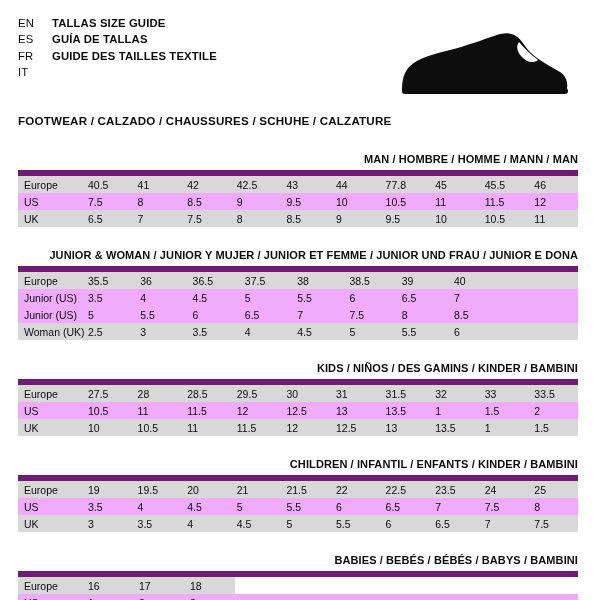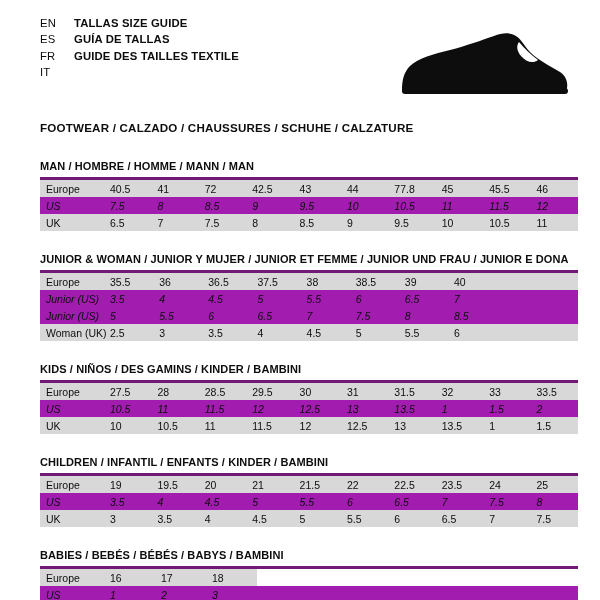--- a/index.html
+++ b/index.html
@@ -12,21 +12,21 @@
     background: #ffffff;
     font-family: "Liberation Sans", sans-serif;
     color: #0d0d0d;
     overflow: hidden;
   }
   .page {
     position: relative;
     width: 600px;
     height: 480px;
     box-sizing: border-box;
-    padding: 16px 22px 0 40px;
+    padding: 16px 22px 0 18px;
     border-radius: 12px;
   }
   
   .header {
     display: flex;
     align-items: flex-start;
     justify-content: space-between;
   }
   .lang-block {
     display: flex;
@@ -48,52 +48,53 @@
   .lang-title {
     font-weight: bold;
     letter-spacing: .15px;
   }
   .shoe-art {
     margin-top: 12px;
     margin-right: 8px;
   }
   
   .footwear-line {
-    margin-top: 17px;
+    margin-top: 10px;
     font-size: 11.6px;
     font-weight: bold;
     letter-spacing: .2px;
   }
   
   .section {
     margin-top: 22px;
   }
   .section.first { margin-top: 26px; }
   .section-title {
     font-size: 11px;
     font-weight: bold;
     letter-spacing: .1px;
     padding-bottom: 5px;
-    border-bottom: 3px solid #701a75;
+    border-bottom: 6px solid #701a75;
     margin-bottom: 0;
+    text-align: right;
   }
   table.size-table {
     border-collapse: collapse;
     width: 100%;
     table-layout: fixed;
     font-size: 10.5px;
   }
   table.size-table td {
     height: 17px;
     padding: 0 0 0 6px;
     vertical-align: middle;
     white-space: nowrap;
   }
   tr.shaded td { background: #d8d8d8; }
-  tr.plain td { background: #a21caf; font-style: italic; }
+  tr.plain td { background: #f0abfc; }
   td.rowlabel {
     width: 64px;
   }
 </style>
 </head>
 <body>
 
 <div class="page">
 
   <div class="header">
@@ -140,21 +141,21 @@
           <col>
           <col>
           <col>
           <col>
       </colgroup>
       <tbody>
         <tr class="shaded">
           <td class="rowlabel">Europe</td>
           <td>40.5</td>
           <td>41</td>
-          <td>72</td>
+          <td>42</td>
           <td>42.5</td>
           <td>43</td>
           <td>44</td>
           <td>77.8</td>
           <td>45</td>
           <td>45.5</td>
           <td>46</td>
         </tr>
         <tr class="plain">
           <td class="rowlabel">US</td>

